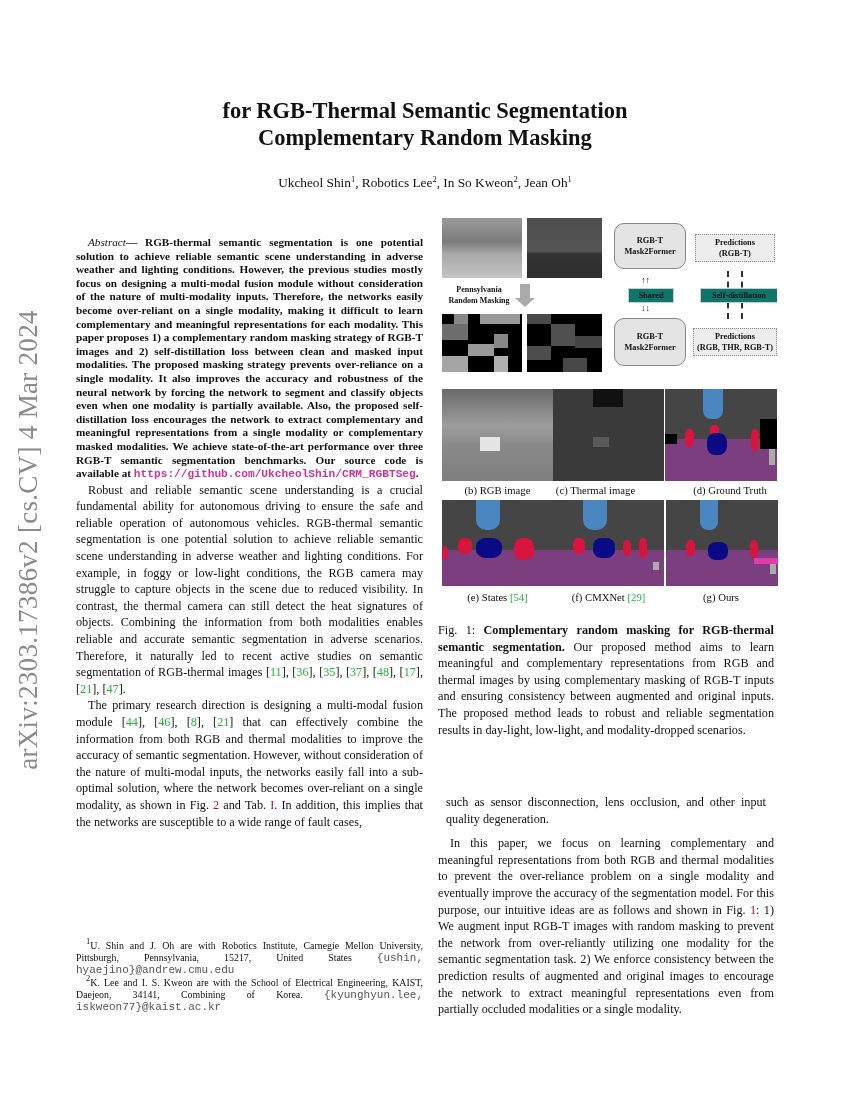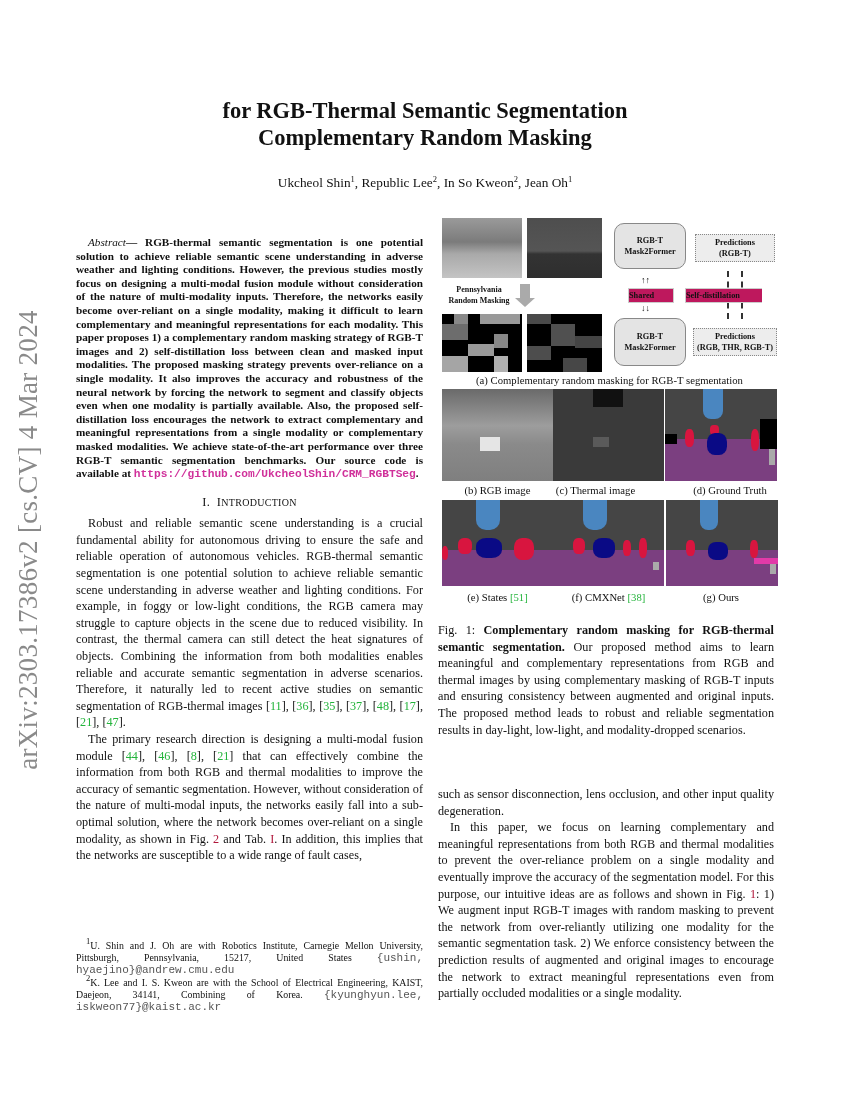--- a/index.html
+++ b/index.html
@@ -24,21 +24,21 @@
   .mono{font-family:"Liberation Mono","DejaVu Sans Mono",monospace;color:#555;font-size:11px;}
   .fig{position:absolute;left:442px;top:218px;width:335px;height:395px;}
   .img{position:absolute;}
   .photo-rgb{background:linear-gradient(180deg,#9a9a9a 0%,#7b7b7b 40%,#a9a9a9 60%,#c4c4c4 100%);}
   .photo-thr{background:linear-gradient(180deg,#4e4e4e 0%,#555 55%,#333 60%,#2e2e2e 100%);}
   .masked{background-color:#000;}
   .blk{position:absolute;}
   .box{position:absolute;border:1px solid #888;background:#e4e4e4;font-family:"Liberation Serif",serif;font-weight:bold;font-size:8.3px;text-align:center;line-height:11px;display:flex;align-items:center;justify-content:center;}
   .rbox{border-radius:10px;}
   .dbox{border:1px dotted #888;background:#ededed;}
-  .lbl{position:absolute;font-weight:bold;font-size:8.3px;text-align:left;background:#be185d;border:1px solid #ccc;}
+  .lbl{position:absolute;font-weight:bold;font-size:8.3px;text-align:center;background:#0f766e;border:1px solid #ccc;}
   .caption{position:absolute;font-size:10.7px;text-align:center;white-space:nowrap;}
   .seg{position:absolute;background:#454545;overflow:hidden;}
   .road{position:absolute;left:0;right:0;bottom:0;background:#7b3f80;}
   .sky{position:absolute;background:#4a86c0;}
   .red{position:absolute;background:#d8153f;border-radius:40%;}
   .navy{position:absolute;background:#0a0a85;border-radius:40%;}
   .grey{position:absolute;background:#aaa;}
   .figcap{position:absolute;left:438px;top:622px;width:336px;font-size:12.2px;line-height:16.6px;text-align:justify;}
   .rightcol{left:438px;top:786px;width:336px;}
 </style>
@@ -49,31 +49,28 @@
   <span>arXiv:2303.17386v2  [cs.CV]  4 Mar 2024</span>
 </div>
 
 <div class="title">
   <div>for RGB-Thermal Semantic Segmentation</div>
   <div>Complementary Random Masking</div>
 </div>
 
 <div class="authors">
   <span>Ukcheol Shin</span><sup>1</sup>,
-  <span>Republic Lee</span><sup>2</sup>,
+  <span>Robotics Lee</span><sup>2</sup>,
   <span>In So Kweon</span><sup>2</sup>,
   <span>Jean Oh</span><sup>1</sup>
 </div>
 
 <div class="col leftcol">
   <p class="abs"><i>Abstract</i><span>—</span><span> RGB-thermal semantic segmentation is one potential solution to achieve reliable semantic scene understanding in adverse weather and lighting conditions. However, the previous studies mostly focus on designing a multi-modal fusion module without consideration of the nature of multi-modality inputs. Therefore, the networks easily become over-reliant on a single modality, making it difficult to learn complementary and meaningful representations for each modality. This paper proposes 1) a complementary random masking strategy of RGB-T images and 2) self-distillation loss between clean and masked input modalities. The proposed masking strategy prevents over-reliance on a single modality. It also improves the accuracy and robustness of the neural network by forcing the network to segment and classify objects even when one modality is partially available. Also, the proposed self-distillation loss encourages the network to extract complementary and meaningful representations from a single modality or complementary masked modalities. We achieve state-of-the-art performance over three RGB-T semantic segmentation benchmarks. Our source code is available at </span><span class="link">https://github.com/UkcheolShin/CRM_RGBTSeg</span><span>.</span></p>
 
-  <div class="sec">
-    <span>I.</span>&nbsp; <span>I</span><span class="sc">NTRODUCTION</span>
-  </div>
 
   <p class="txt"><span>Robust and reliable semantic scene understanding is a crucial fundamental ability for autonomous driving to ensure the safe and reliable operation of autonomous vehicles. RGB-thermal semantic segmentation is one potential solution to achieve reliable semantic scene understanding in adverse weather and lighting conditions. For example, in foggy or low-light conditions, the RGB camera may struggle to capture objects in the scene due to reduced visibility. In contrast, the thermal camera can still detect the heat signatures of objects. Combining the information from both modalities enables reliable and accurate semantic segmentation in adverse scenarios. Therefore, it naturally led to recent active studies on semantic segmentation of RGB-thermal images </span><span>[<a class="cite">11</a>], [<a class="cite">36</a>], [<a class="cite">35</a>], [<a class="cite">37</a>], [<a class="cite">48</a>], [<a class="cite">17</a>], [<a class="cite">21</a>], [<a class="cite">47</a>].</span></p>
 
   <p class="txt"><span>The primary research direction is designing a multi-modal fusion module </span>[<a class="cite">44</a>], [<a class="cite">46</a>], [<a class="cite">8</a>], [<a class="cite">21</a>]<span> that can effectively combine the information from both RGB and thermal modalities to improve the accuracy of semantic segmentation. However, without consideration of the nature of multi-modal inputs, the networks easily fall into a sub-optimal solution, where the network becomes over-reliant on a single modality, as shown in Fig. </span><a class="ref">2</a><span> and Tab. </span><a class="ref">I</a><span>. In addition, this implies that the networks are susceptible to a wide range of fault cases,</span></p>
 </div>
 
 <div class="fn">
   <p><sup>1</sup><span>U. Shin and J. Oh are with Robotics Institute, Carnegie Mellon University, Pittsburgh, Pennsylvania, 15217, United States </span><span class="mono">{ushin, hyaejino}@andrew.cmu.edu</span></p>
   <p><sup>2</sup><span>K. Lee and I. S. Kweon are with the School of Electrical Engineering, KAIST, Daejeon, 34141, Combining of Korea. </span><span class="mono">{kyunghyun.lee, iskweon77}@kaist.ac.kr</span></p>
 </div>
@@ -118,36 +115,35 @@
         <div>Predictions</div>
         <div>(RGB-T)</div>
       </div>
   </div>
 
   <div style="position:absolute;left:199px;top:57px;font-size:9px;font-weight:bold;">↑↑</div>
   <div class="lbl" style="left:186px;top:70px;width:44px;height:13px;line-height:13px;">Shared</div>
   <div style="position:absolute;left:199px;top:85px;font-size:9px;font-weight:bold;">↓↓</div>
 
   <div style="position:absolute;left:285px;top:53px;width:12px;height:48px;border-left:2px dashed #333;border-right:2px dashed #333;"></div>
-  <div class="lbl" style="left:243px;top:70px;width:76px;height:13px;line-height:13px;border-right:none;">Self-distillation</div>
+  <div class="lbl" style="left:258px;top:70px;width:76px;height:13px;line-height:13px;border-right:none;">Self-distillation</div>
 
   <div class="box rbox" style="left:172px;top:100px;width:70px;height:46px;">
     <div>
         <div>RGB-T</div>
         <div>Mask2Former</div>
       </div>
   </div>
   <div class="box dbox" style="left:251px;top:110px;width:82px;height:26px;">
     <div>
         <div>Predictions</div>
         <div>(RGB, THR, RGB-T)</div>
       </div>
   </div>
 
-  <div class="caption" style="left:0;top:156px;width:335px;">(a) Complementary random masking for RGB-T segmentation</div>
 
   <div class="img" style="left:0;top:171px;width:111px;height:92px;background:linear-gradient(180deg,#6a6a6a 0%,#9d9d9d 40%,#8a8a8a 60%,#7f7f7f 100%);">
     <div class="blk" style="left:38px;top:48px;width:20px;height:14px;background:#e5e5e5;"></div>
   </div>
   <div class="img" style="left:111px;top:171px;width:111px;height:92px;background:#3a3a3a;">
     <div class="blk" style="left:40px;top:0;width:30px;height:18px;background:#111;"></div>
     <div class="blk" style="left:40px;top:48px;width:16px;height:10px;background:#5a5a5a;"></div>
   </div>
   <div class="seg" style="left:223px;top:171px;width:112px;height:92px;">
     <div class="sky" style="left:38px;top:0;width:20px;height:30px;border-radius:0 0 8px 8px;"></div>
@@ -183,25 +179,25 @@
   </div>
   <div class="seg" style="left:223px;top:282px;width:112px;height:86px;border-left:1px solid #fff;">
     <div class="sky" style="left:34px;top:0;width:18px;height:30px;border-radius:0 0 8px 8px;"></div>
     <div class="road" style="height:36px;"></div>
     <div class="red" style="left:20px;top:40px;width:9px;height:16px;"></div>
     <div class="navy" style="left:42px;top:42px;width:20px;height:18px;"></div>
     <div class="red" style="left:84px;top:40px;width:8px;height:18px;"></div>
     <div class="blk" style="left:88px;top:58px;width:24px;height:6px;background:#e23aa8;"></div>
     <div class="grey" style="left:104px;top:64px;width:6px;height:10px;"></div>
   </div>
-  <div class="caption" style="left:0;top:373px;width:111px;"><span>(e) States </span><a class="cite">[51]</a></div>
-  <div class="caption" style="left:111px;top:373px;width:111px;"><span>(f) CMXNet </span><a class="cite">[38]</a></div>
+  <div class="caption" style="left:0;top:373px;width:111px;"><span>(e) States </span><a class="cite">[54]</a></div>
+  <div class="caption" style="left:111px;top:373px;width:111px;"><span>(f) CMXNet </span><a class="cite">[29]</a></div>
   <div class="caption" style="left:223px;top:373px;width:112px;">(g) Ours</div>
 </div>
 
 <div class="figcap">
   <span>Fig. 1: </span><b>Complementary random masking for RGB-thermal semantic segmentation.</b><span> Our proposed method aims to learn meaningful and complementary representations from RGB and thermal images by using complementary masking of RGB-T inputs and ensuring consistency between augmented and original inputs. The proposed method leads to robust and reliable segmentation results in day-light, low-light, and modality-dropped scenarios.</span>
 </div>
 
 <div class="col rightcol">
-  <p style="margin:0;">such as sensor disconnection, lens occlusion, and other input quality degeneration.</p>
+  <p style="margin:8px;">such as sensor disconnection, lens occlusion, and other input quality degeneration.</p>
   <p class="txt"><span>In this paper, we focus on learning complementary and meaningful representations from both RGB and thermal modalities to prevent the over-reliance problem on a single modality and eventually improve the accuracy of the segmentation model. For this purpose, our intuitive ideas are as follows and shown in Fig. </span><a class="ref">1</a><span>: 1) We augment input RGB-T images with random masking to prevent the network from over-reliantly utilizing one modality for the semantic segmentation task. 2) We enforce consistency between the prediction results of augmented and original images to encourage the network to extract meaningful representations even from partially occluded modalities or a single modality.</span></p>
 </div>
 
 </body></html>

